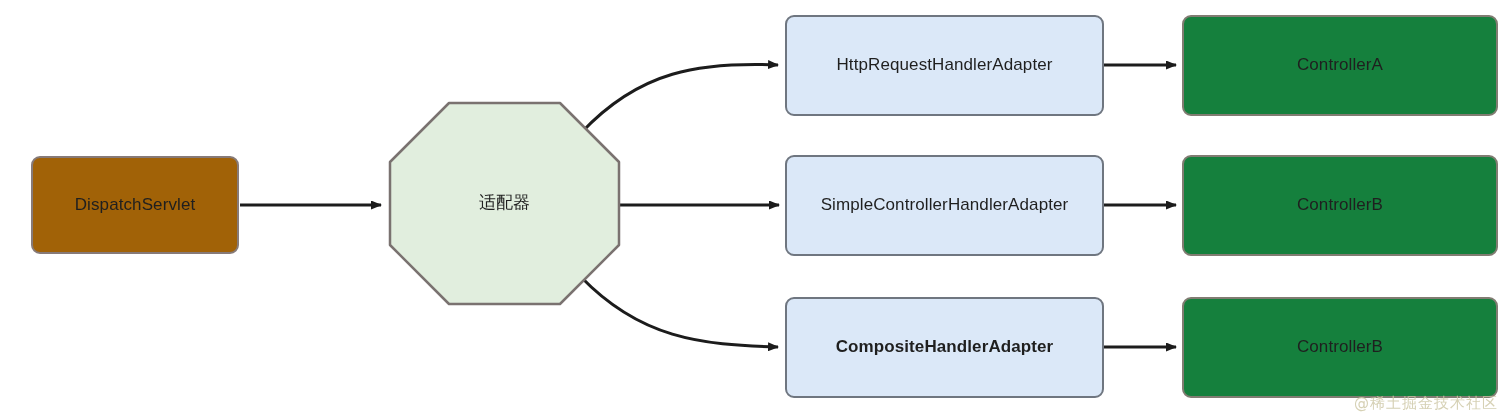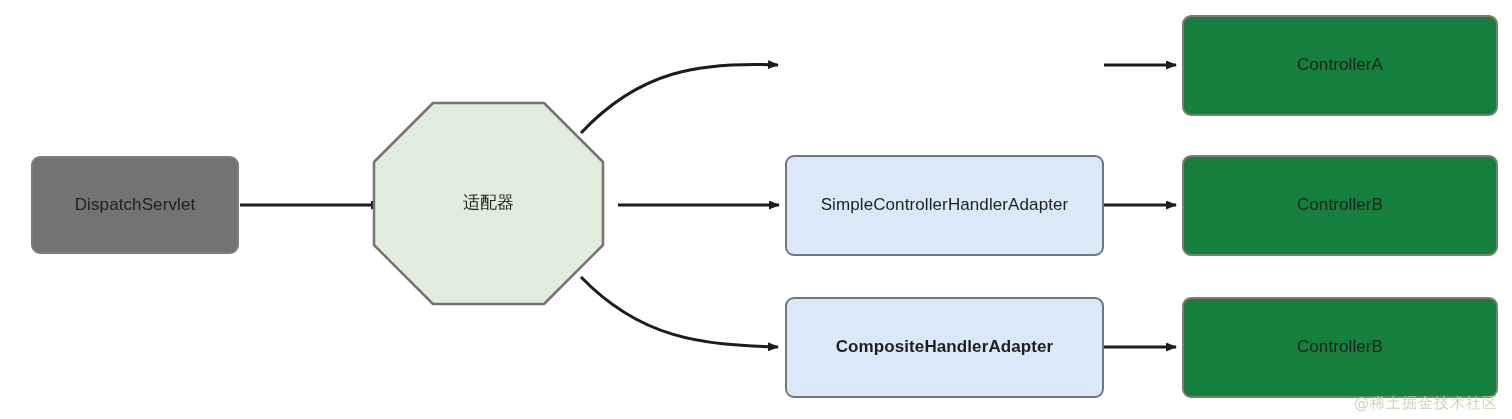--- a/index.html
+++ b/index.html
@@ -27,21 +27,21 @@
     color: #1f1f1f;
     font-size: 17px;
     line-height: 1.35;
     letter-spacing: 0.1px;
     white-space: pre-line;
   }
   .rect {
     border: 2px solid #7a7270;
     border-radius: 9px;
   }
-  .node-pink  { background: #737373; border-color: #867a78; }
+  .node-pink  { background: #a16207; border-color: #867a78; }
   .node-blue  { background: #dbe8f8; border-color: #6f7680; }
   .node-yellow{ background: #15803d; border-color: #817c72; }
 
   
   .octagon-wrap {
     position: absolute;
   }
   .octagon-label {
     position: absolute;
     inset: 0;
@@ -96,29 +96,32 @@
 
     <line x1="1104" y1="65" x2="1176" y2="65" stroke="#1c1c1c" stroke-width="3" marker-end="url(#arrowhead)"></line>
     <line x1="1104" y1="205" x2="1176" y2="205" stroke="#1c1c1c" stroke-width="3" marker-end="url(#arrowhead)"></line>
     <line x1="1104" y1="347" x2="1176" y2="347" stroke="#1c1c1c" stroke-width="3" marker-end="url(#arrowhead)"></line>
   </svg>
 
   <div class="node rect node-pink" style="left:31px; top:156px; width:208px; height:98px;">
     <span>DispatchServlet</span>
   </div>
 
-  <div class="octagon-wrap" style="left:372px; top:101px; width:233px; height:205px;">
+  <div class="octagon-wrap" style="left:388px; top:101px; width:233px; height:205px;">
     <svg width="233" height="205" viewBox="0 0 233 205" xmlns="http://www.w3.org/2000/svg">
       <polygon points="61,2 172,2 231,61 231,144 172,203 61,203 2,144 2,61" fill="#e1eede" stroke="#7a7270" stroke-width="2.5" stroke-linejoin="round"></polygon>
     </svg>
     <div class="octagon-label">
       <span>适配器</span>
     </div>
   </div>
 
+  <div class="node rect node-blue" style="left:785px; top:15px; width:319px; height:101px;">
+    <span>HttpRequestHandlerAdapter</span>
+  </div>
 
   <div class="node rect node-blue" style="left:785px; top:155px; width:319px; height:101px;text-align:center;">
     <span>SimpleControllerHandlerAdapter</span>
   </div>
 
   <div class="node rect node-blue" style="left:785px; top:297px; width:319px; height:101px;font-weight:bold;">
     <span>CompositeHandlerAdapter</span>
   </div>
 
   <div class="node rect node-yellow" style="left:1182px; top:15px; width:316px; height:101px;">

